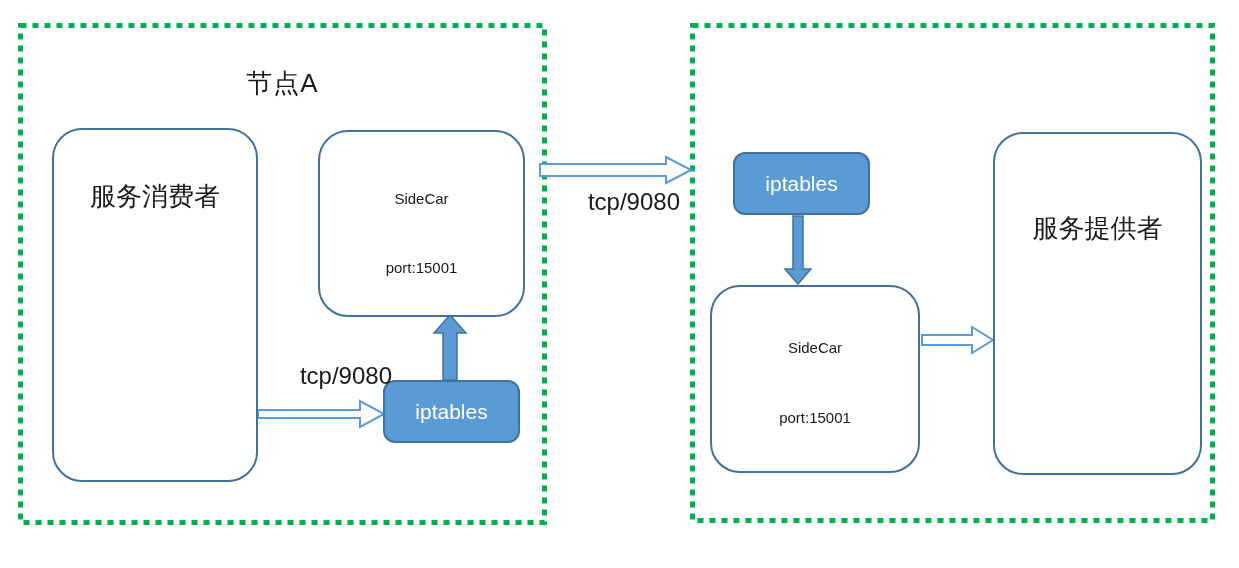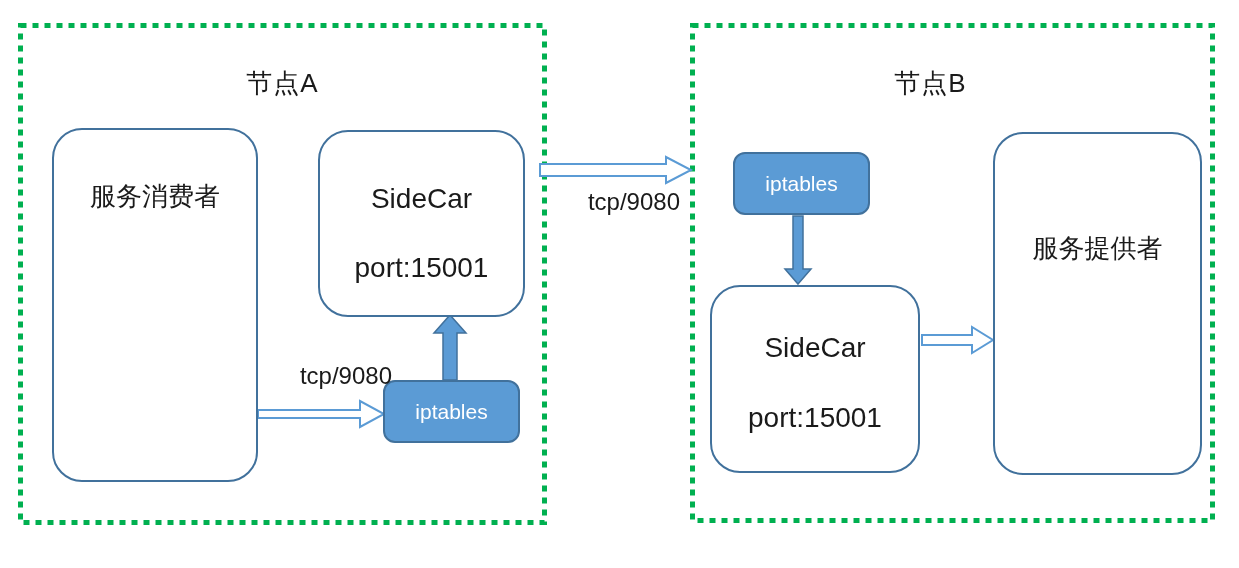--- a/index.html
+++ b/index.html
@@ -23,21 +23,21 @@
   }
   .white-box {
     background: #ffffff;
     border: 2px solid #41719C;
     border-radius: 30px;
     display: flex;
     flex-direction: column;
     align-items: center;
     text-align: center;
   }
-  .white-box .ln { font-size: 28px; line-height: 28px; white-space: nowrap; }
+  .white-box .ln { font-size: 15px; line-height: 28px; white-space: nowrap; }
   .white-box .cjk { font-size: 26px; }
   .iptables-box {
     background: #5B9BD5;
     border: 2px solid #41719C;
     border-radius: 12px;
     display: flex;
     align-items: center;
     justify-content: center;
     color: #ffffff;
     font-size: 21px;
@@ -66,21 +66,20 @@
 
     <polygon points="922,335 972,335 972,327 993,340 972,353 972,345 922,345" fill="#ffffff" stroke="#5B9BD5" stroke-width="2"></polygon>
 
     <polygon points="450,315 466,333 457,333 457,380 443,380 443,333 434,333" fill="#5B9BD5" stroke="#41719C" stroke-width="1.5"></polygon>
 
     <polygon points="798,284 811,269 803,269 803,216 793,216 793,269 785,269" fill="#5B9BD5" stroke="#41719C" stroke-width="1.5"></polygon>
   </svg>
 
   <div class="abs node-title" style="left:18px; top:66px; width:529px;">节点A</div>
 
-  <div class="abs node-title" style="left:668px; top:66px; width:525px;">节点B</div>
 
   <div class="abs white-box" style="left:52px; top:128px; width:206px; height:354px; padding-top:52px;">
     <div class="ln cjk">服务消费者</div>
   </div>
 
   <div class="abs white-box" style="left:318px; top:130px; width:207px; height:187px; padding-top:53px;">
     <div class="ln">SideCar</div>
     <div class="ln" style="margin-top:41px;">port:15001</div>
   </div>
 
@@ -94,17 +93,17 @@
 
   <div class="abs iptables-box" style="left:733px; top:152px; width:137px; height:63px;">
     <span>iptables</span>
   </div>
 
   <div class="abs white-box" style="left:710px; top:285px; width:210px; height:188px; padding-top:47px;">
     <div class="ln">SideCar</div>
     <div class="ln" style="margin-top:42px;">port:15001</div>
   </div>
 
-  <div class="abs white-box" style="left:993px; top:132px; width:209px; height:343px; padding-top:100px;">
+  <div class="abs white-box" style="left:993px; top:132px; width:209px; height:343px; padding-top:80px;">
     <div class="ln cjk">服务提供者</div>
   </div>
 
 </div>
 
 </body></html>

